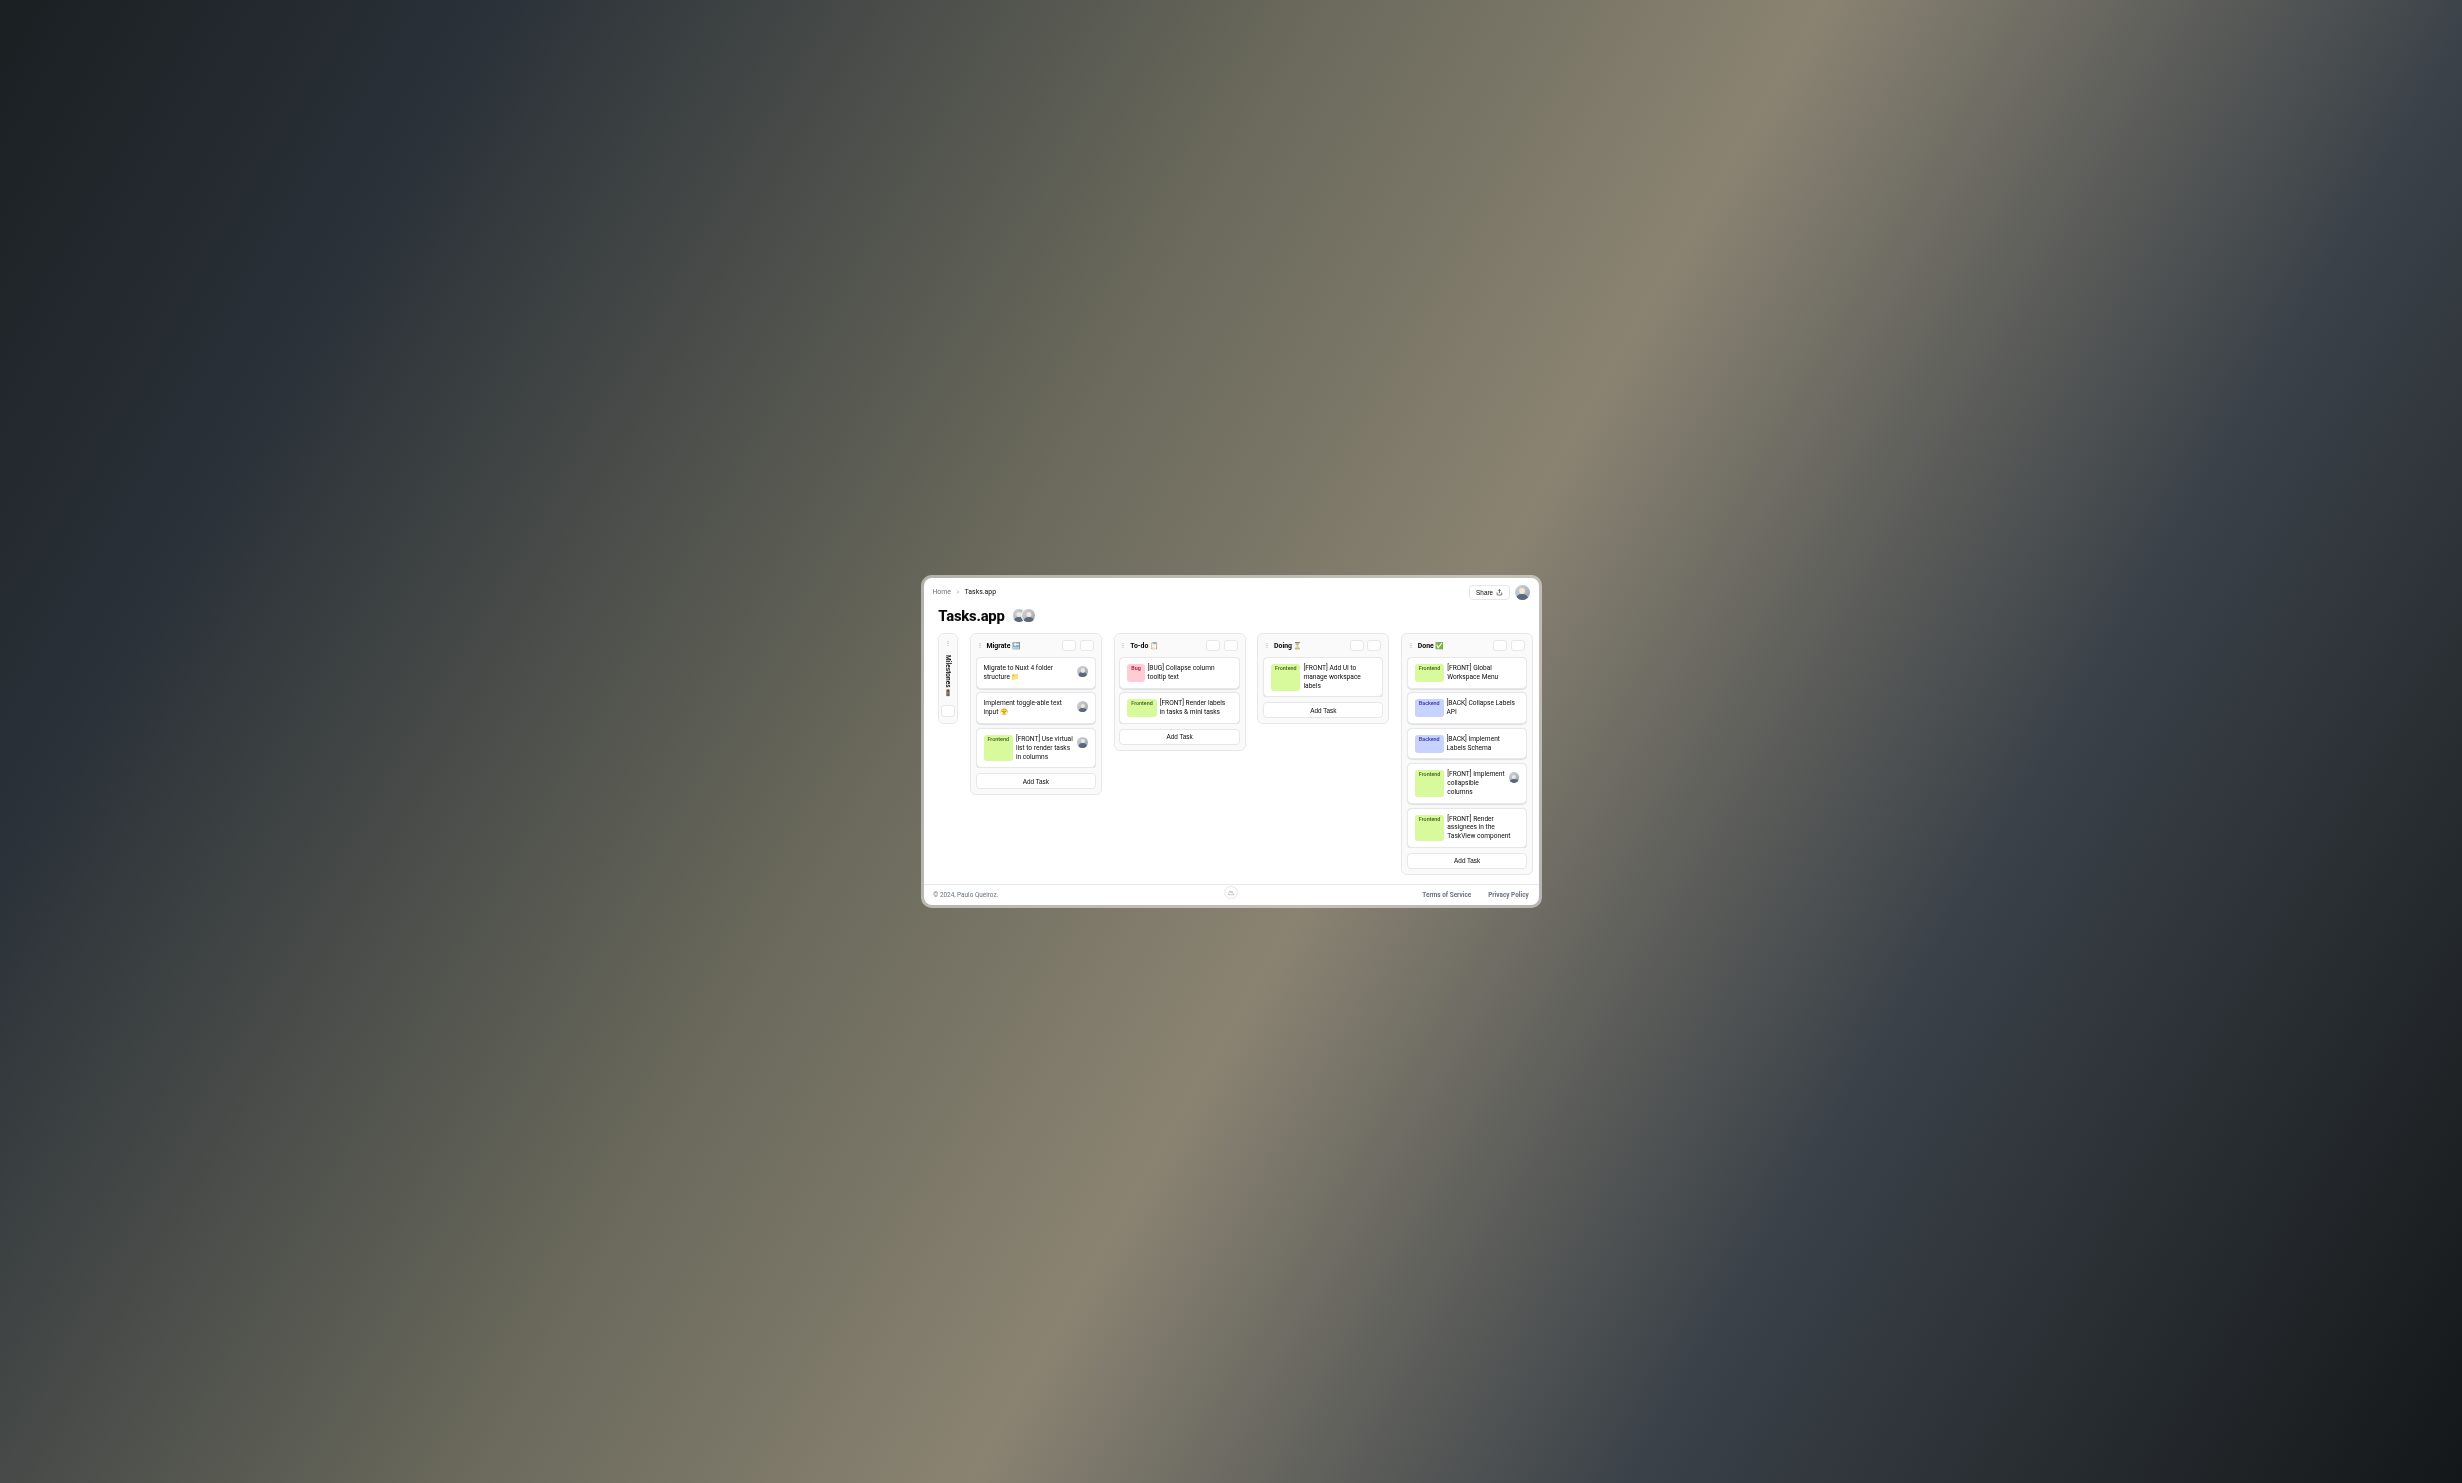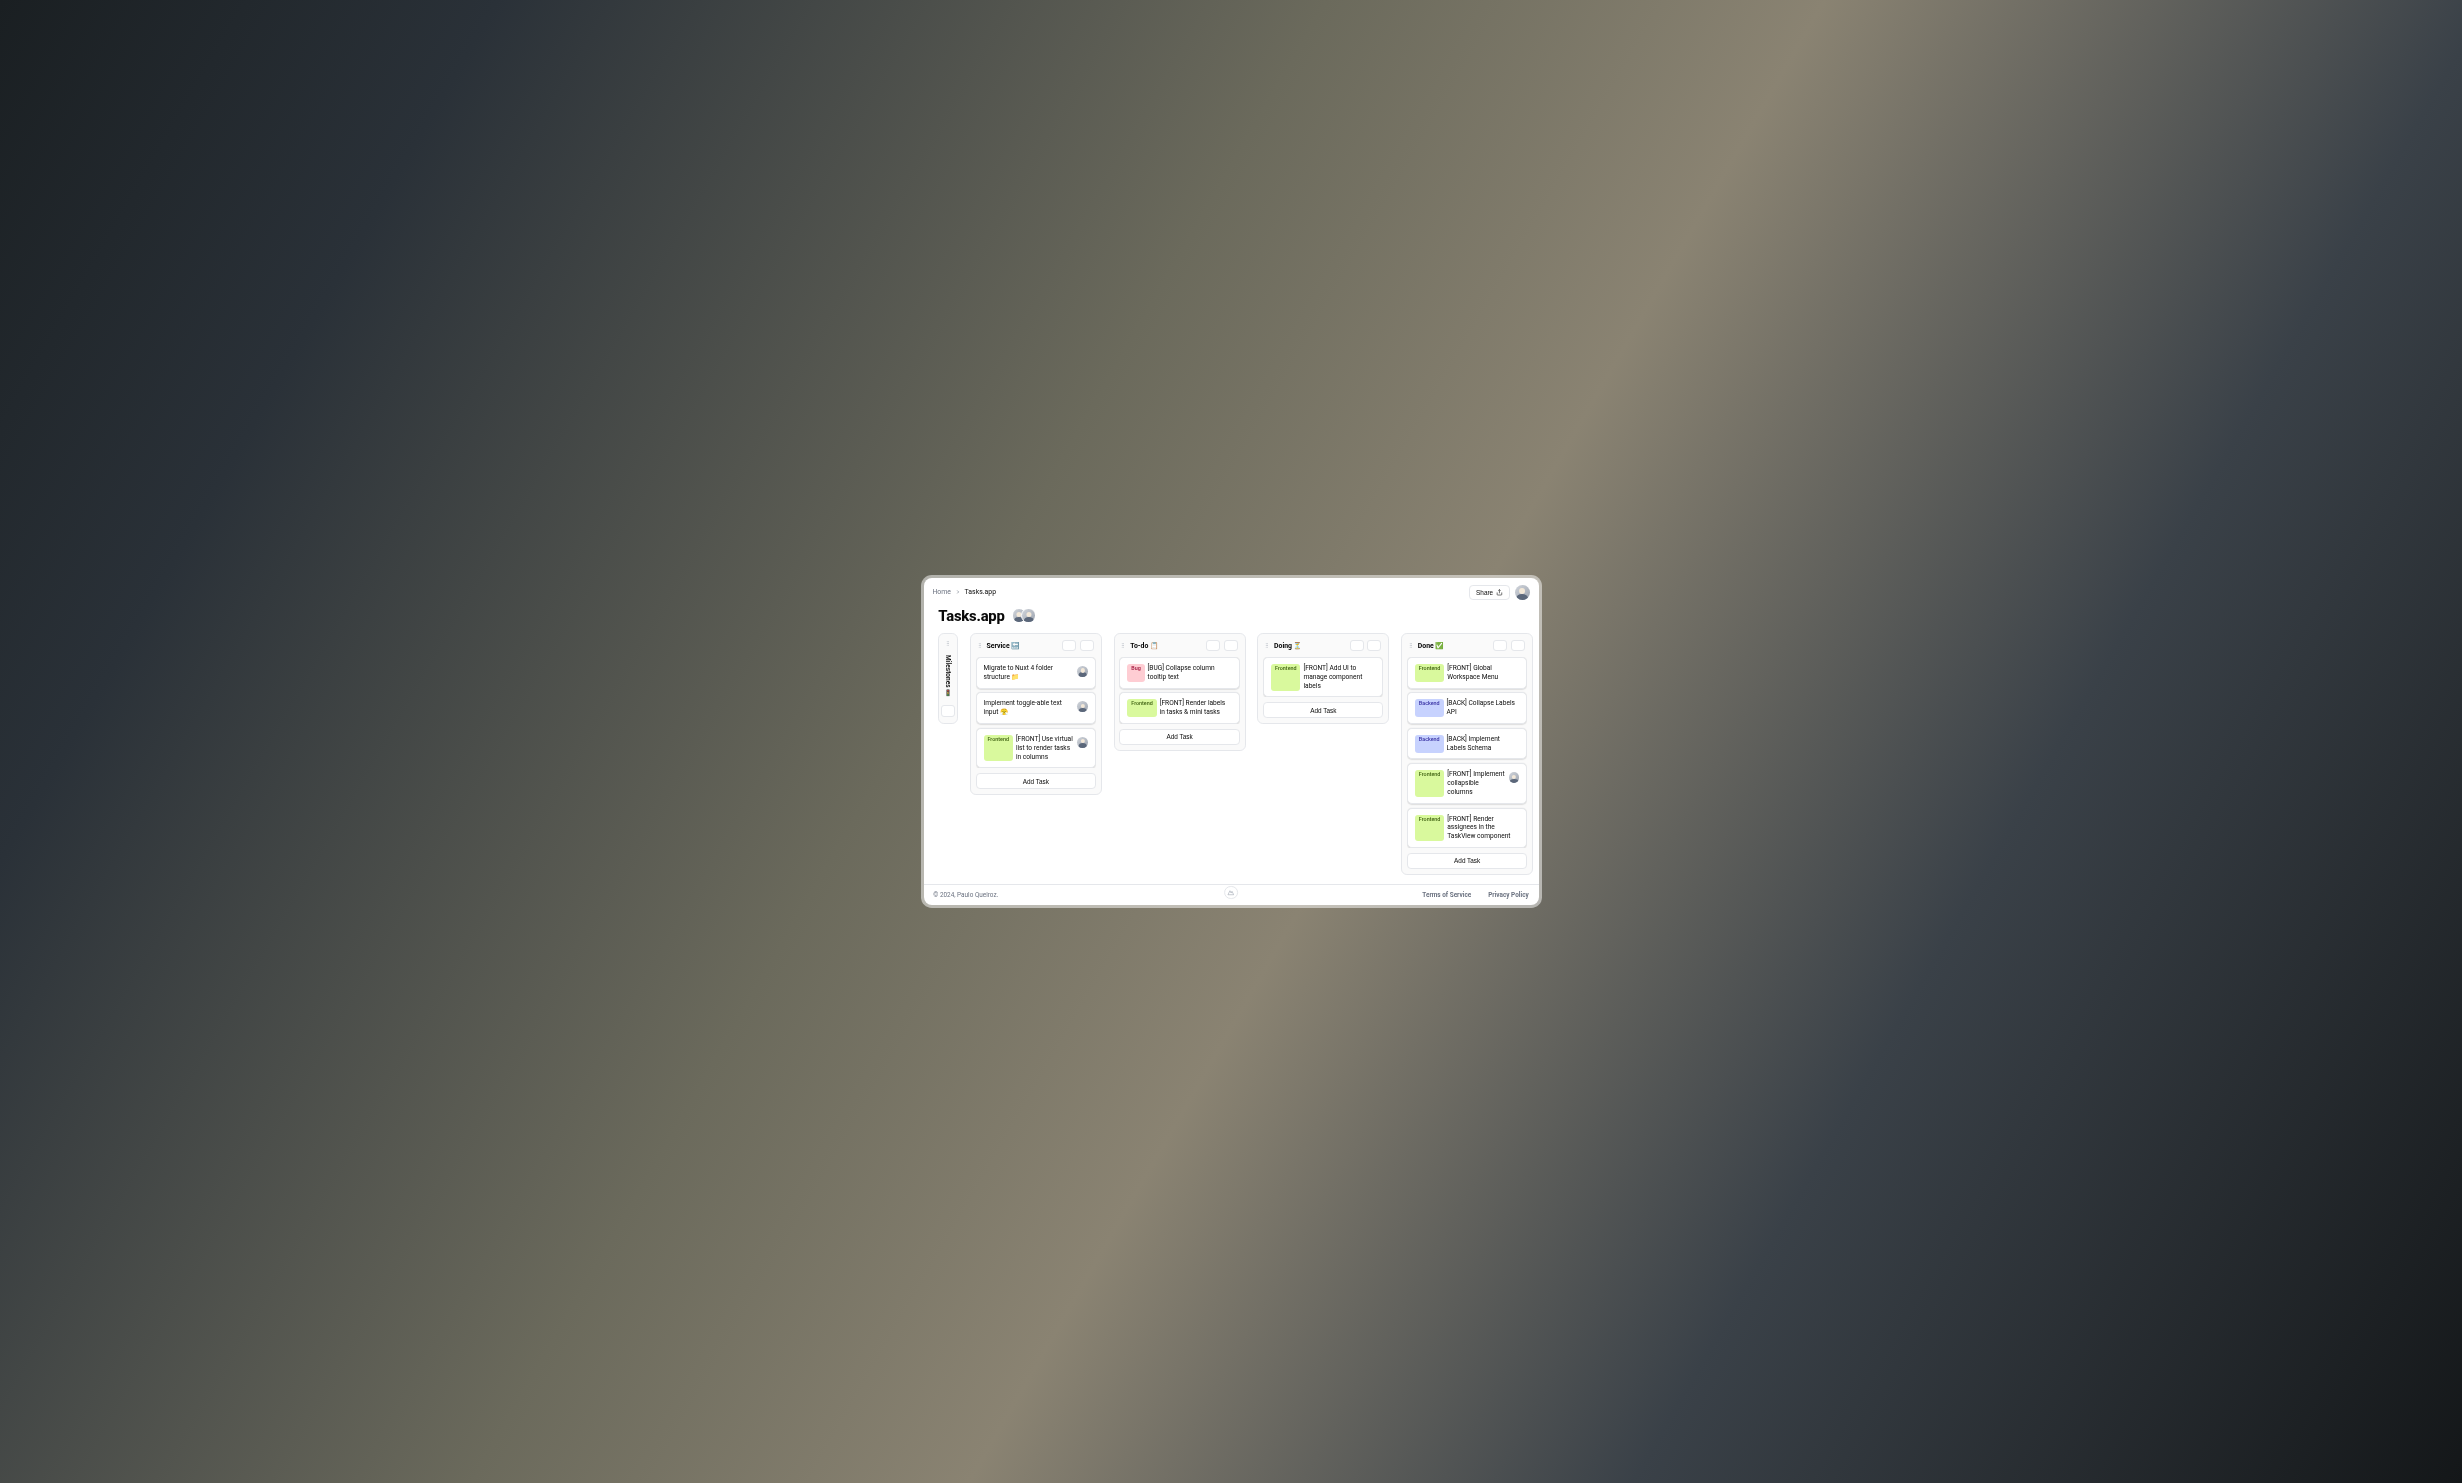--- a/index.html
+++ b/index.html
@@ -356,21 +356,21 @@
               <span class="grip">
                 <svg width="5.9" height="6.9" viewBox="0 0 24 24" fill="currentColor">
                   <circle cx="9" cy="5" r="1.8"></circle>
                   <circle cx="15" cy="5" r="1.8"></circle>
                   <circle cx="9" cy="12" r="1.8"></circle>
                   <circle cx="15" cy="12" r="1.8"></circle>
                   <circle cx="9" cy="19" r="1.8"></circle>
                   <circle cx="15" cy="19" r="1.8"></circle>
                 </svg>
               </span>
-              <div class="col-title">Service 🔙</div>
+              <div class="col-title">Migrate 🔙</div>
               <button class="icon-btn">
                 <svg width="5.9" height="5.9" viewBox="0 0 24 24" fill="none" stroke="currentColor" stroke-width="2.5">
                   <polyline points="11 17 6 12 11 7"></polyline>
                   <polyline points="18 17 13 12 18 7"></polyline>
                 </svg>
               </button>
               <button class="icon-btn">
                 <svg width="6.9" height="6.9" viewBox="0 0 24 24" fill="currentColor">
                   <circle cx="5" cy="12" r="1.8"></circle>
                   <circle cx="12" cy="12" r="1.8"></circle>
@@ -471,21 +471,21 @@
                   <circle cx="12" cy="12" r="1.8"></circle>
                   <circle cx="19" cy="12" r="1.8"></circle>
                 </svg>
               </button>
             </div>
             <div class="col-body">
               <div class="card">
                 <div class="card-labels">
                   <span class="label-pill" style="background:#d9f99d;color:#3f6212;">Frontend</span>
                 </div>
-                <div class="card-title">[FRONT] Add UI to manage component labels</div>
+                <div class="card-title">[FRONT] Add UI to manage workspace labels</div>
               </div>
             </div>
             <button class="add-task-btn">Add Task</button>
           </div>
           <div class="col">
             <div class="col-header">
               <span class="grip">
                 <svg width="5.9" height="6.9" viewBox="0 0 24 24" fill="currentColor">
                   <circle cx="9" cy="5" r="1.8"></circle>
                   <circle cx="15" cy="5" r="1.8"></circle>

